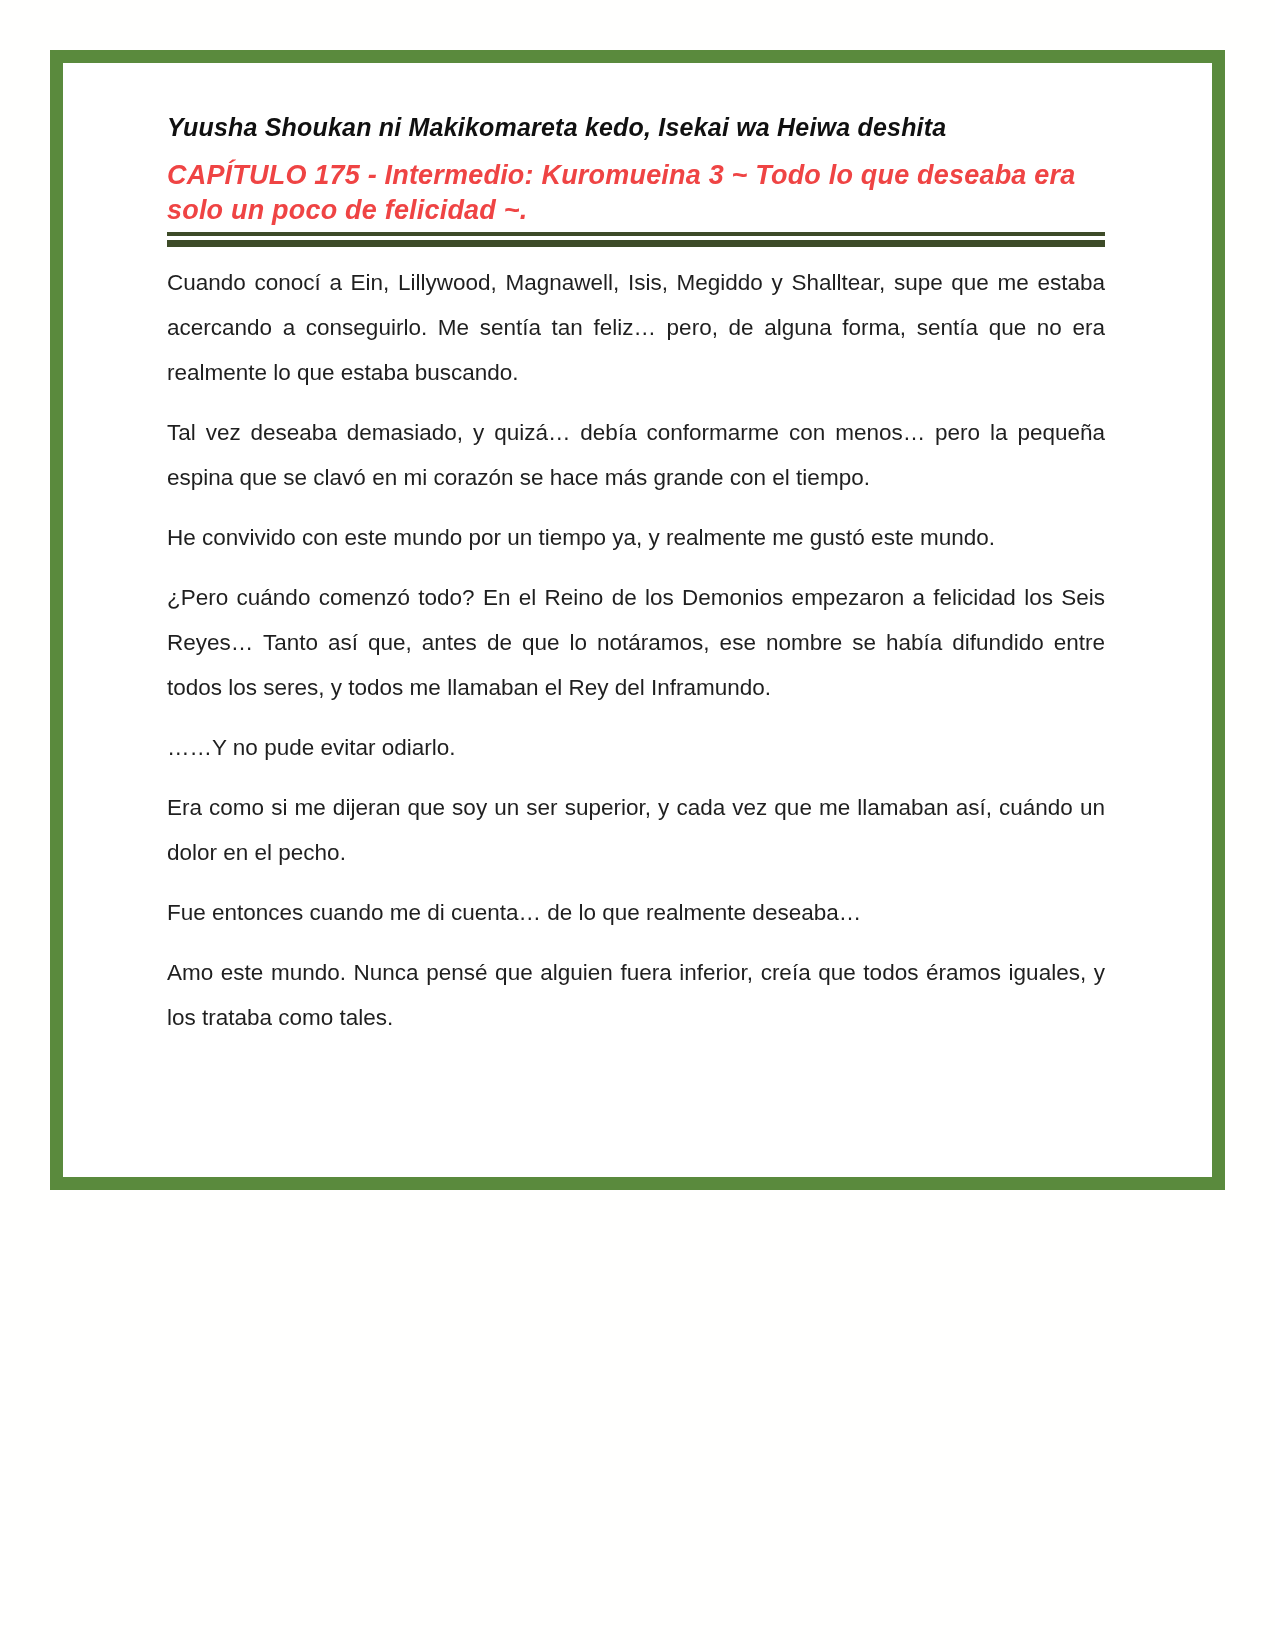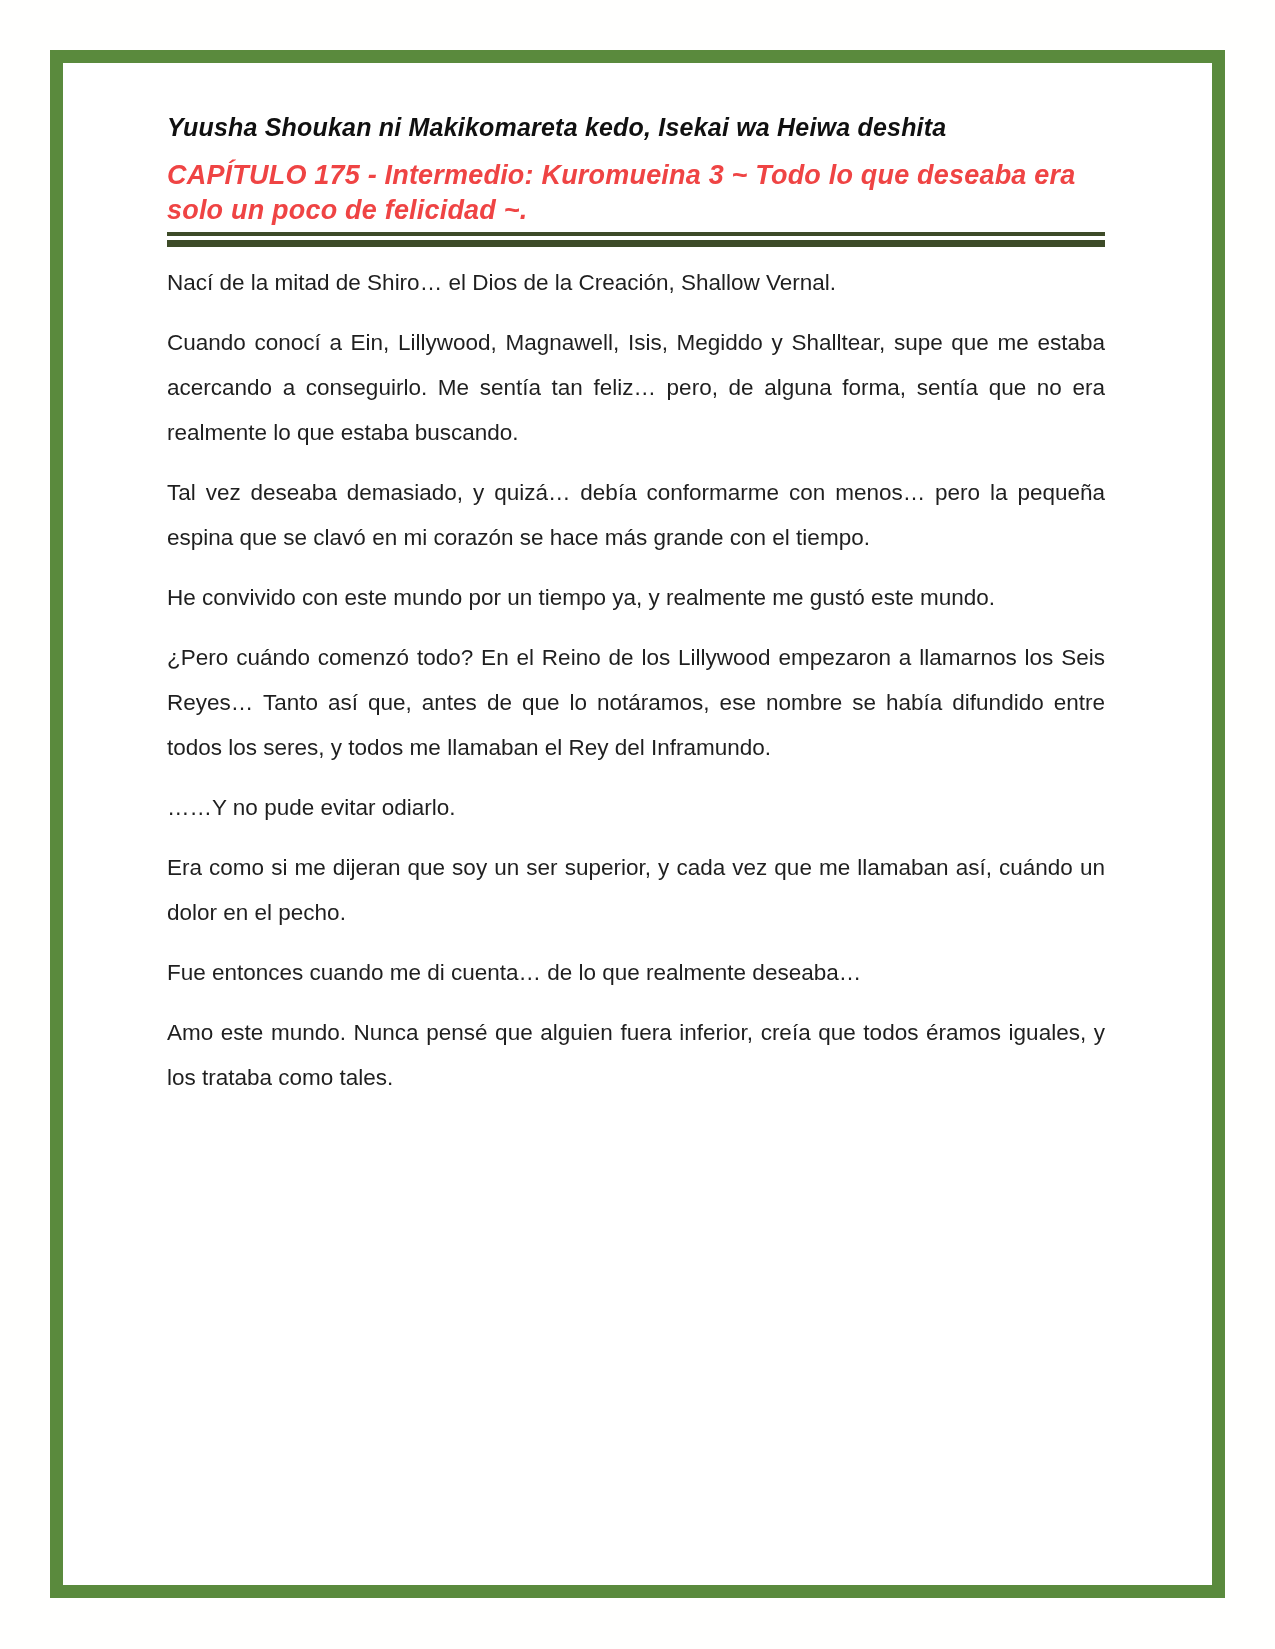--- a/index.html
+++ b/index.html
@@ -14,21 +14,21 @@
     height: 1649px;
     background: #fffffe;
     font-family: "Liberation Sans", sans-serif;
     overflow: hidden;
   }
   .frame {
     position: absolute;
     left: 50px;
     top: 50px;
     width: 1175px;
-    height: 1548px;
+    height: 1140px;
     box-sizing: border-box;
     border: 13px solid var(--frame-green);
     background: #ffffff;
   }
   .content {
     position: absolute;
     left: 104px;
     top: 49px;
     width: 938px;
   }
@@ -71,25 +71,24 @@
 </head>
 <body>
 
 <div class="page">
   <div class="frame">
     <div class="content">
       <h1 class="series-title">Yuusha Shoukan ni Makikomareta kedo, Isekai wa Heiwa deshita</h1>
       <h2 class="chapter-heading">CAPÍTULO 175 - Intermedio: Kuromueina 3 ~ Todo lo que deseaba era solo un poco de felicidad ~.</h2>
       <div class="double-rule"></div>
       <div class="body-text">
-        <p>Nací de la mitad de Shiro… el Dios de la Creación, Shallow Vernal.</p>
         <p>Cuando conocí a Ein, Lillywood, Magnawell, Isis, Megiddo y Shalltear, supe que me estaba acercando a conseguirlo. Me sentía tan feliz… pero, de alguna forma, sentía que no era realmente lo que estaba buscando.</p>
         <p>Tal vez deseaba demasiado, y quizá… debía conformarme con menos… pero la pequeña espina que se clavó en mi corazón se hace más grande con el tiempo.</p>
         <p>He convivido con este mundo por un tiempo ya, y realmente me gustó este mundo.</p>
-        <p>¿Pero cuándo comenzó todo? En el Reino de los Lillywood empezaron a llamarnos los Seis Reyes… Tanto así que, antes de que lo notáramos, ese nombre se había difundido entre todos los seres, y todos me llamaban el Rey del Inframundo.</p>
+        <p>¿Pero cuándo comenzó todo? En el Reino de los Demonios empezaron a felicidad los Seis Reyes… Tanto así que, antes de que lo notáramos, ese nombre se había difundido entre todos los seres, y todos me llamaban el Rey del Inframundo.</p>
         <p>……Y no pude evitar odiarlo.</p>
         <p>Era como si me dijeran que soy un ser superior, y cada vez que me llamaban así, cuándo un dolor en el pecho.</p>
         <p>Fue entonces cuando me di cuenta… de lo que realmente deseaba…</p>
         <p>Amo este mundo. Nunca pensé que alguien fuera inferior, creía que todos éramos iguales, y los trataba como tales.</p>
       </div>
     </div>
   </div>
 </div>
 
 </body></html>

